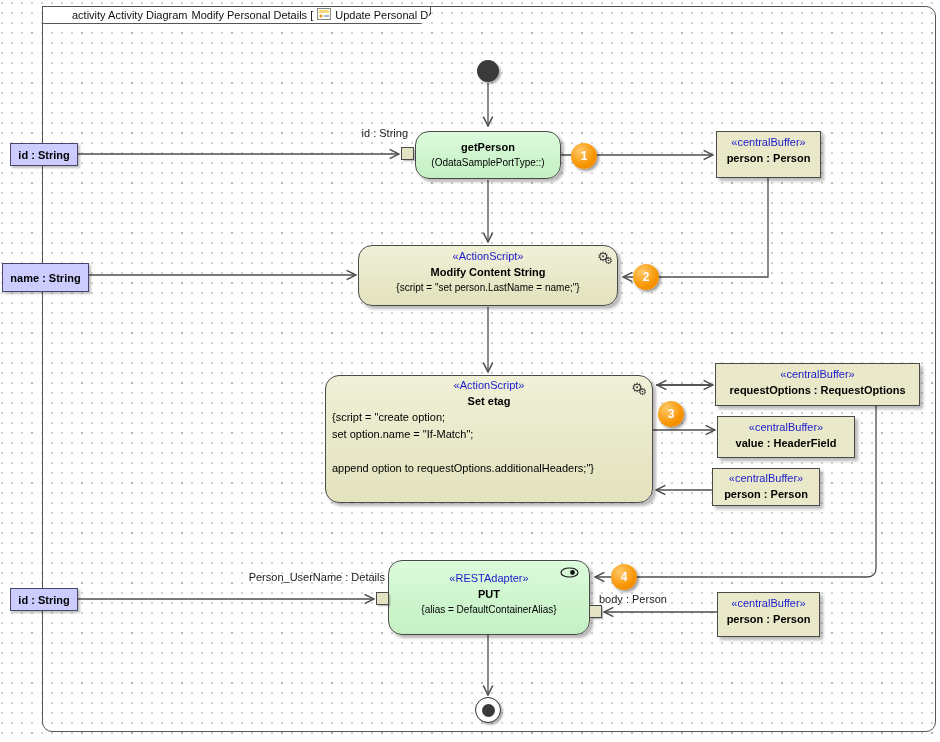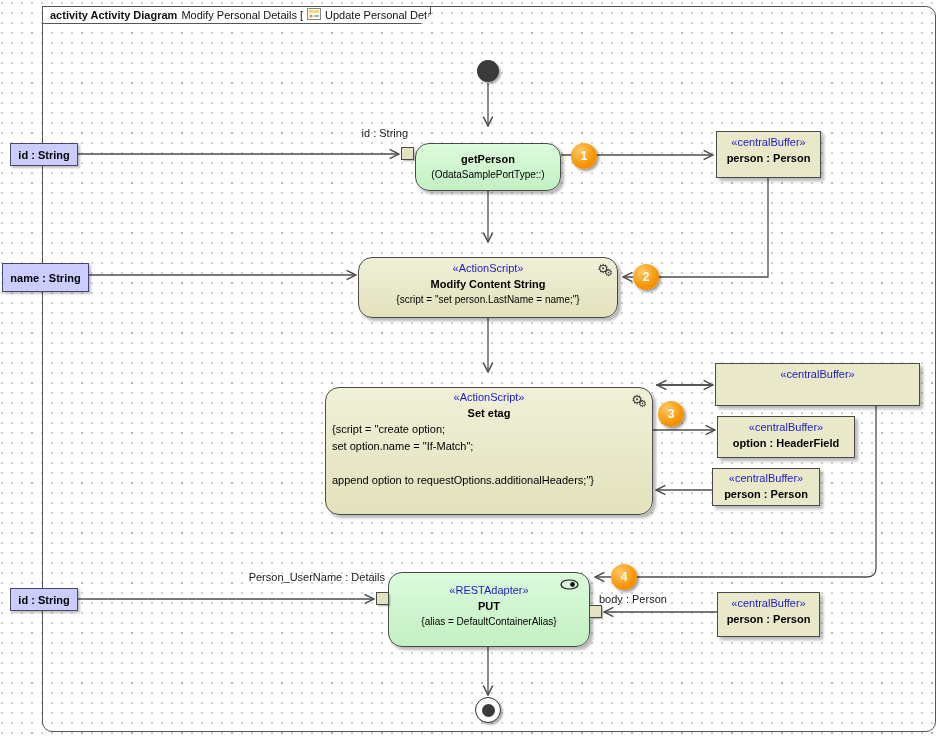--- a/index.html
+++ b/index.html
@@ -11,25 +11,25 @@
       radial-gradient(circle,#d2d2d2 .8px,transparent 1px);
     background-size:50px 50px,10px 10px;
     background-position:7px 8px,7px 8px;
   }
   .frame{position:absolute;left:42px;top:6px;width:892px;height:724px;
     border:1.5px solid #565656;border-radius:10px;}
   .frame-tab{position:absolute;left:42px;top:6px;width:389px;height:18px;background:#fff;
     border:1.5px solid #565656;box-sizing:border-box;
     clip-path:polygon(0 0,100% 0,100% 45%,calc(100% - 10px) 100%,0 100%);
     display:flex;align-items:center;gap:4px;padding:0 10px 0 7px;font-size:11px;color:#111;white-space:nowrap;}
-  .frame-tab b{font-weight:bold;}
+  .frame-tab b{font-weight:normal;margin-left:22px;}
   svg.edges{position:absolute;left:0;top:0;pointer-events:none;}
   .node{position:absolute;box-sizing:border-box;border:1.3px solid #4a4a4a;
     box-shadow:3px 3px 3px rgba(0,0,0,.28);font-size:11px;color:#000;text-align:center;}
-  .action{border-radius:14px;margin-top:12px;}
+  .action{border-radius:14px;}
   .green{background:linear-gradient(180deg,#dcfbdc,#c3f0c3);}
   .tan{background:linear-gradient(180deg,#f0f0d8,#e2e2bd);}
   .buffer{background:#e9e9c9;padding-top:3px;}
   .stereo{color:#1a1acd;font-size:11px;line-height:15px;}
   .ntitle{font-weight:bold;font-size:11px;line-height:16px;}
   .ndetail{font-size:10px;line-height:16px;}
   .script-block{text-align:left;padding-left:6px;}
   .script-line{font-size:11px;line-height:17px;min-height:17px;white-space:nowrap;}
   .param{position:absolute;box-sizing:border-box;background:#ccccff;border:1.3px solid #45456e;
     font-weight:bold;font-size:11px;display:flex;align-items:center;justify-content:center;
@@ -144,24 +144,25 @@
   </div>
   <div class="pin" style="left:376px;top:592px;"></div>
   <div class="pin" style="left:589px;top:605px;"></div>
 
   <div class="node buffer" style="left:716px;top:131px;width:105px;height:47px;">
     <div class="stereo">«centralBuffer»</div>
     <div class="ntitle">person : Person</div>
   </div>
   <div class="node buffer" style="left:715px;top:363px;width:205px;height:43px;">
     <div class="stereo">«centralBuffer»</div>
+    <div class="ntitle">requestOptions : RequestOptions</div>
   </div>
   <div class="node buffer" style="left:717px;top:416px;width:138px;height:42px;">
     <div class="stereo">«centralBuffer»</div>
-    <div class="ntitle">option : HeaderField</div>
+    <div class="ntitle">value : HeaderField</div>
   </div>
   <div class="node buffer" style="left:712px;top:468px;width:108px;height:38px;padding-top:2px;">
     <div class="stereo">«centralBuffer»</div>
     <div class="ntitle">person : Person</div>
   </div>
   <div class="node buffer" style="left:717px;top:592px;width:103px;height:45px;">
     <div class="stereo">«centralBuffer»</div>
     <div class="ntitle">person : Person</div>
   </div>
 

